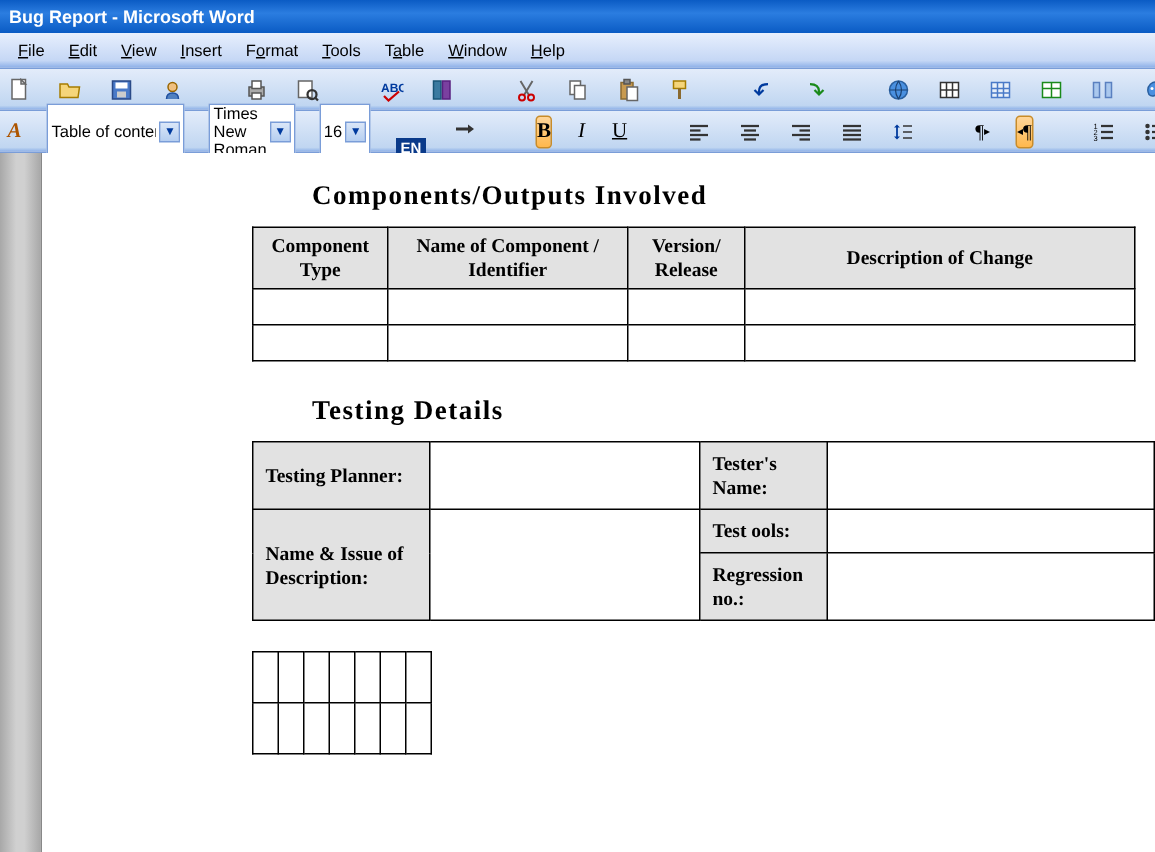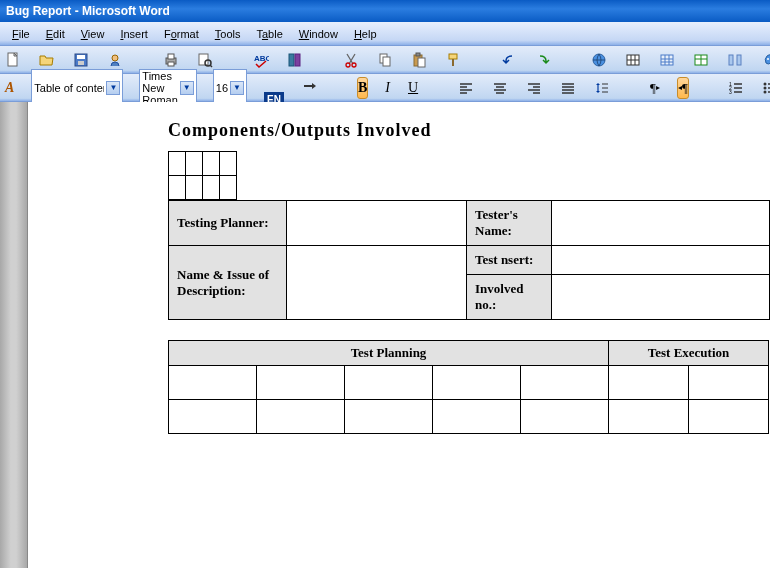--- a/index.html
+++ b/index.html
@@ -114,20 +114,21 @@
       padding: 18px 0 0 140px;
       background: #fff;
       overflow: hidden;
     }
     .doc-heading {
       font-family: "Times New Roman", serif;
       font-size: 18px;
       font-weight: bold;
       letter-spacing: 1px;
       margin-bottom: 10px;
+      margin-left: 40px;
     }
     table.doc-table {
       border-collapse: collapse;
       font-family: "Times New Roman", serif;
       font-size: 13px;
     }
     table.doc-table th, table.doc-table td {
       border: 1px solid #000;
       padding: 4px 8px;
       vertical-align: middle;
@@ -459,63 +460,66 @@
 </div>
 
 <div class="workspace">
   <div class="ruler-left"></div>
   <div class="doc-area">
 
     <div class="doc-heading">Components/Outputs Involved</div>
 
     <table class="doc-table">
       <tbody>
+          <tr>
+        <th style="width:90px">Component Type</th>
+        <th style="width:160px">Name of Component / Identifier</th>
+        <th style="width:78px">Version/ Release</th>
+        <th style="width:260px">Description of Change</th>
+      </tr>
       <tr class="row-h">
             <td></td>
             <td></td>
             <td></td>
             <td></td>
           </tr>
       <tr class="row-h">
             <td></td>
             <td></td>
             <td></td>
             <td></td>
           </tr>
     </tbody>
       </table>
 
+    <div class="doc-heading" style="margin-top:22px">Testing Details</div>
 
     <table class="doc-table" style="width:602px">
       <tbody>
           <tr>
         <td class="lbl-cell" style="width:118px">Testing Planner:</td>
         <td style="width:180px"></td>
         <td class="lbl-cell" style="width:85px">Tester's Name:</td>
         <td></td>
       </tr>
       <tr>
         <td class="lbl-cell" rowspan="2">Name &amp; Issue of Description:</td>
         <td rowspan="2"></td>
-        <td class="lbl-cell">Test nsert:</td>
+        <td class="lbl-cell">Test ools:</td>
         <td></td>
       </tr>
       <tr>
-        <td class="lbl-cell">Involved no.:</td>
+        <td class="lbl-cell">Regression no.:</td>
         <td></td>
       </tr>
     </tbody>
       </table>
 
     <table class="doc-table tbl3" style="margin-top:20px">
       <tbody>
-          <tr>
-        <th colspan="5" style="width:440px">Test Planning</th>
-        <th colspan="2" style="width:160px">Test Execution</th>
-      </tr>
       <tr style="height:34px">
             <td></td>
             <td></td>
             <td></td>
             <td></td>
             <td></td>
             <td></td>
             <td></td>
           </tr>
       <tr style="height:34px">

